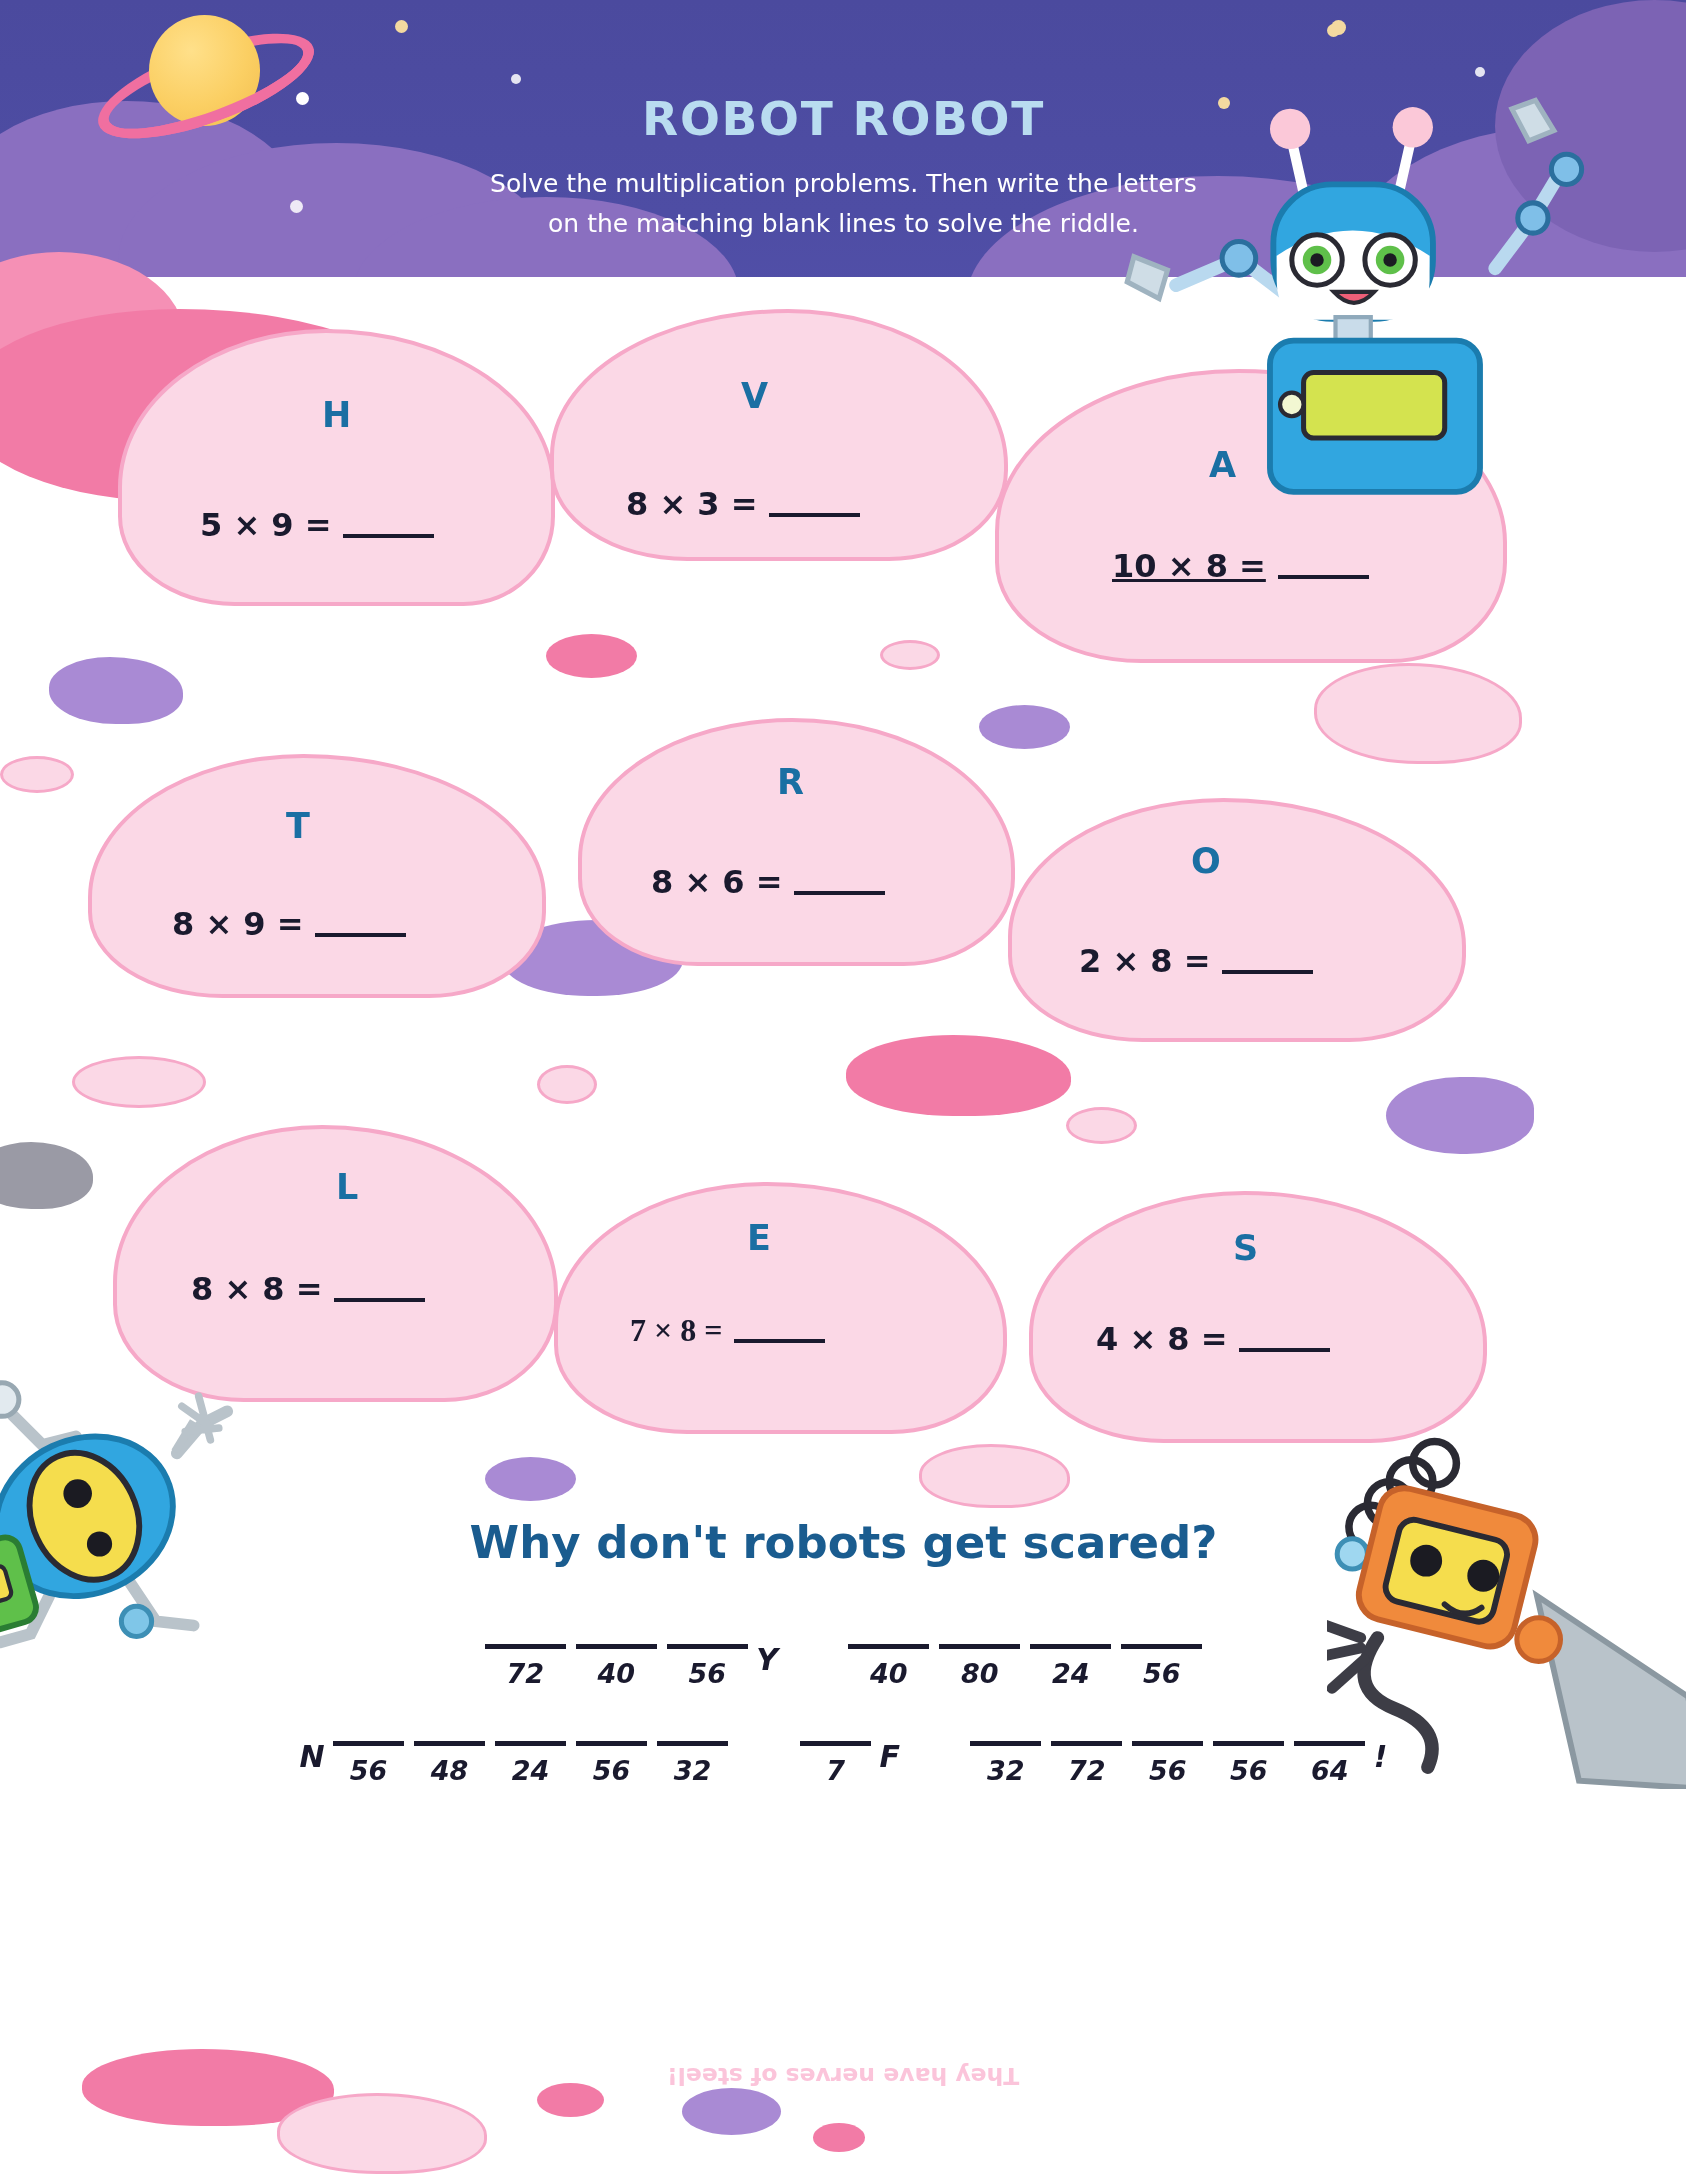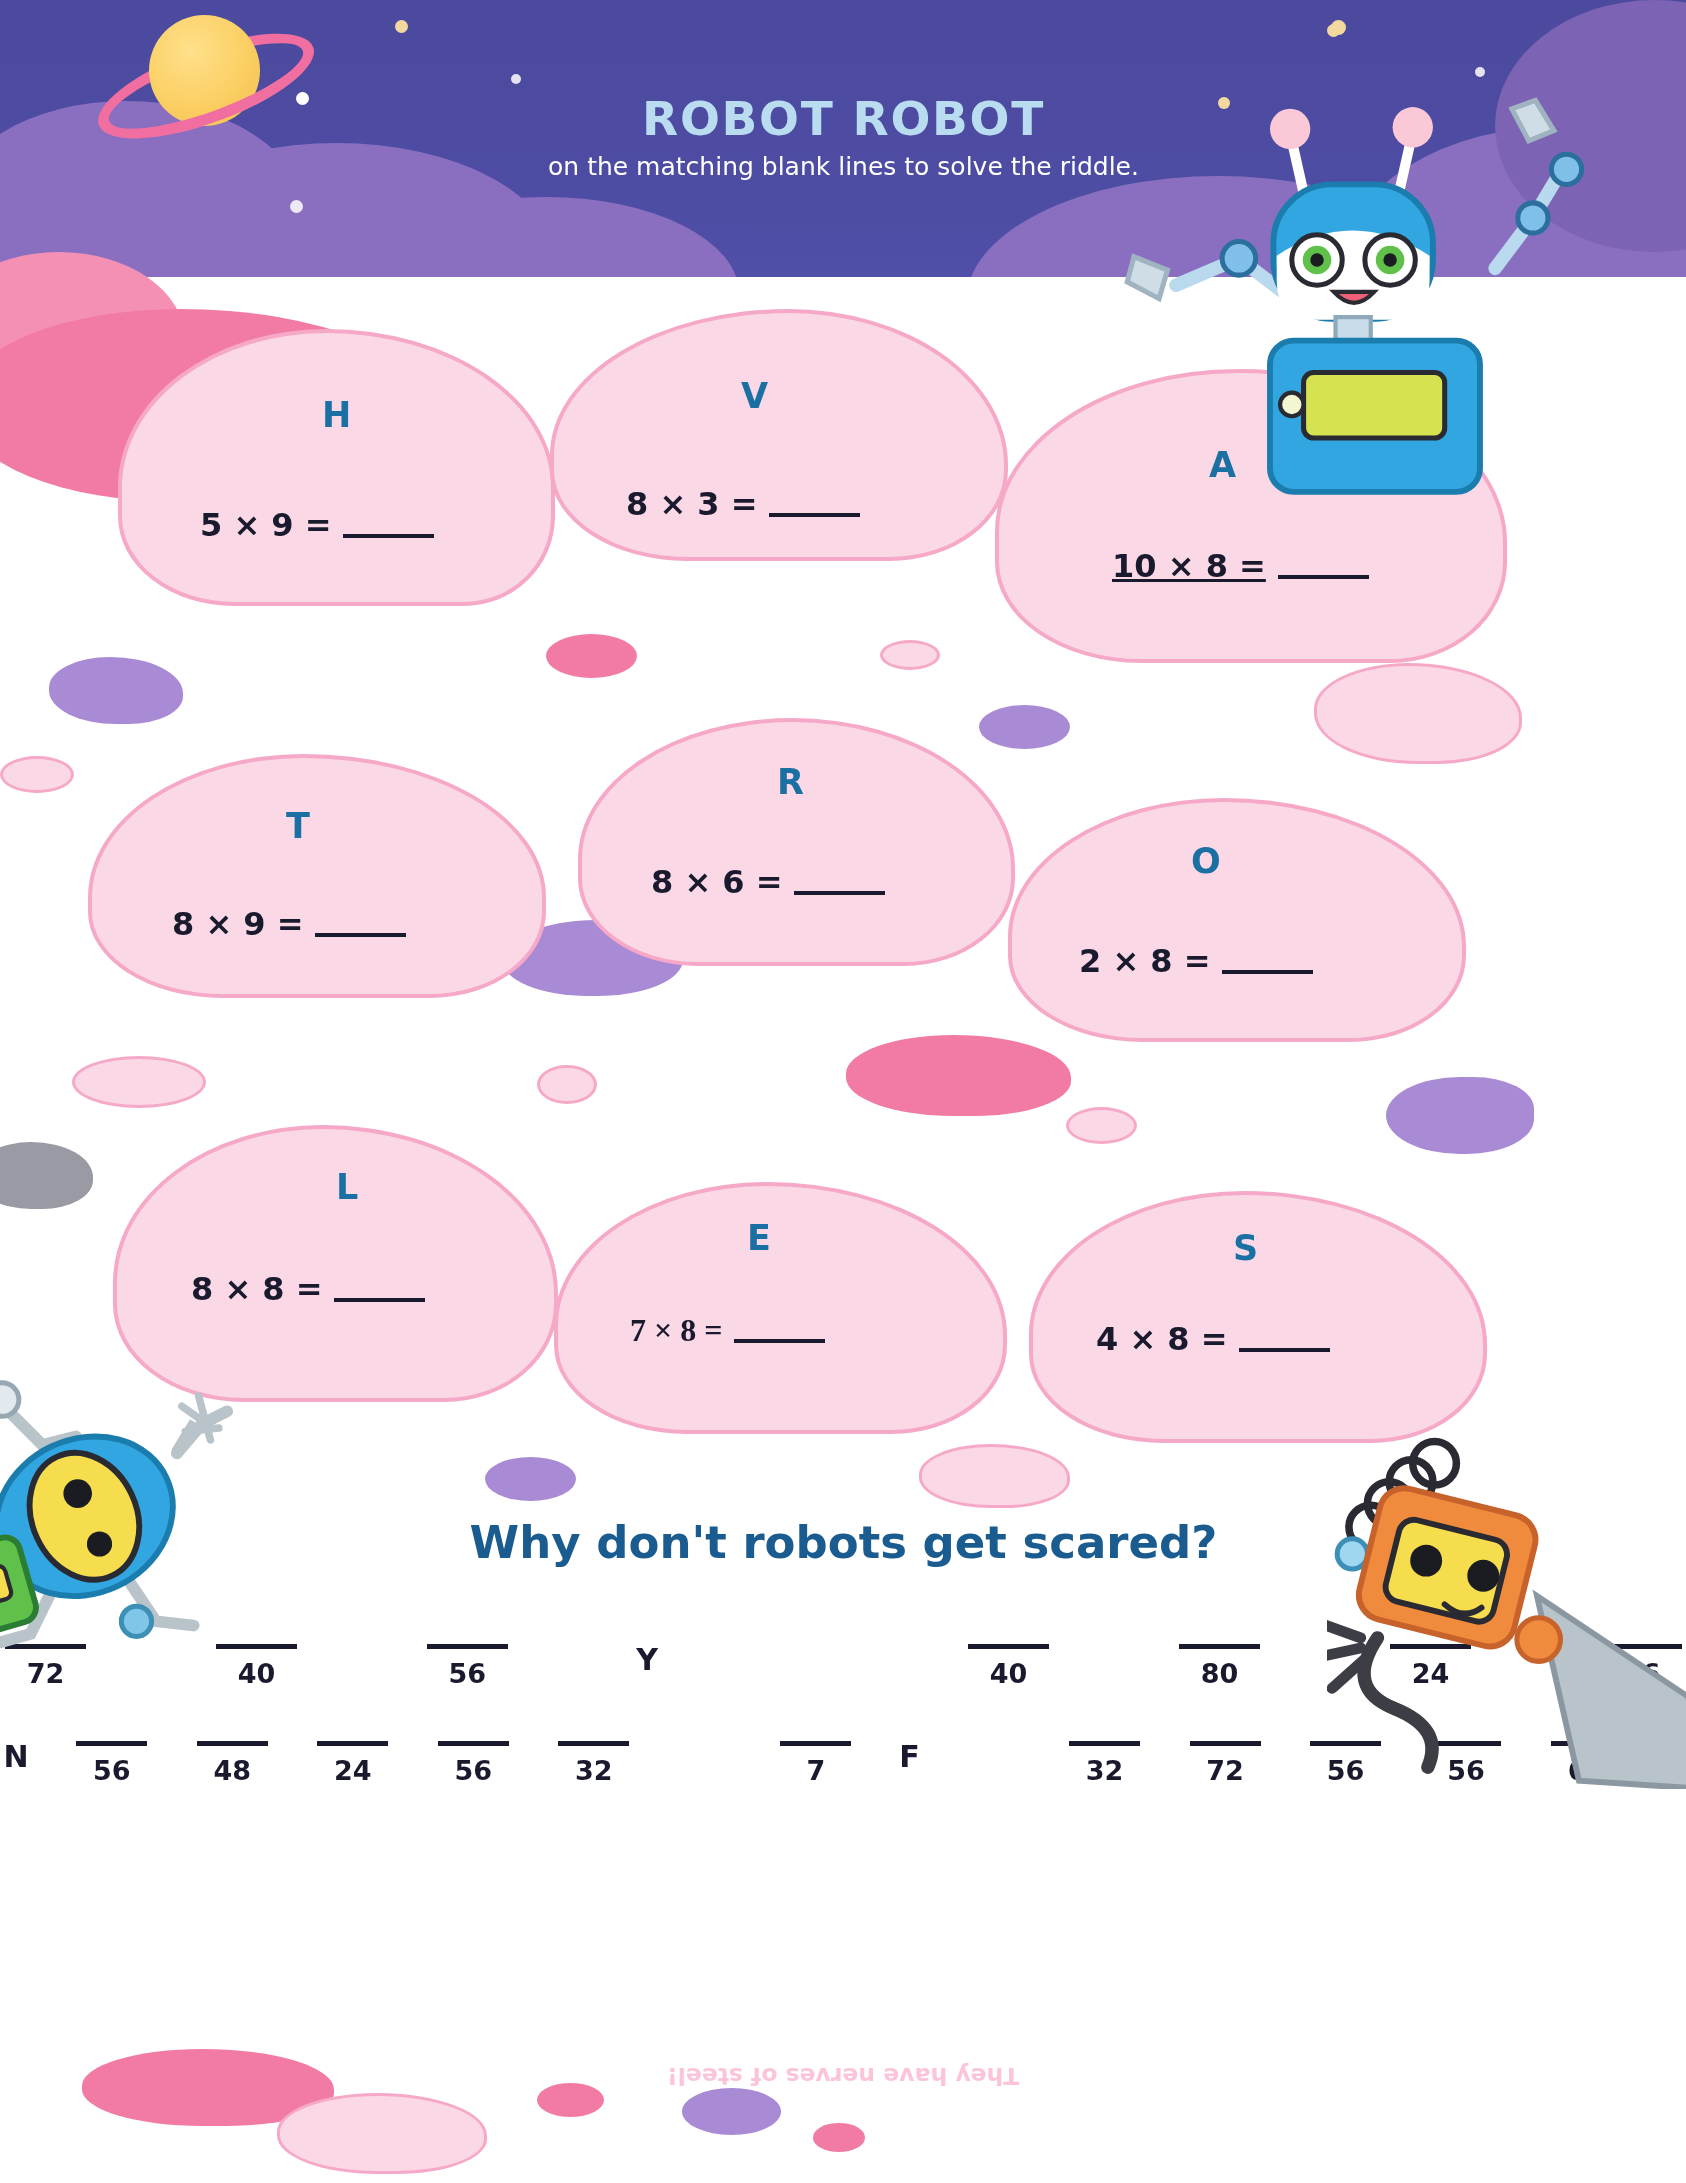--- a/index.html
+++ b/index.html
@@ -152,24 +152,25 @@
   }
 
   .answer-rows {
     position: absolute;
     left: 0; top: 1642px;
     width: 1687px;
     z-index: 12;
   }
   .answer-row {
     display: flex;
-    justify-content: space-between;
+    justify-content: center;
     align-items: flex-end;
     margin-bottom: 50px;
     gap: 0px;
+    font-style: italic;
   }
   .slot {
     width: 81px;
     margin: 0 5px;
     text-align: center;
   }
   .slot .line {
     height: 0;
     border-bottom: 5px solid #1a1a2e;
     margin-bottom: 8.4px;
@@ -234,20 +235,21 @@
   <div class="planet"></div>
   <div class="planet-ring front"></div>
 </div>
 
 <div class="ground"></div>
 <div class="pink-band2"></div>
 <div class="pink-band"></div>
 
 <div class="header-text">
   <div class="title">ROBOT ROBOT</div>
+  <div class="subtitle">Solve the multiplication problems. Then write the letters</div>
   <div class="subtitle" style="margin-top:2px;">on the matching blank lines to solve the riddle.</div>
 </div>
 
 <div class="pebble purple" style="left:49px; top:657px; width:134px; height:67px; border-radius:50% 60% 45% 55%;"></div>
 <div class="pebble pink" style="left:0px; top:756px; width:74px; height:37px; border-radius:50%;"></div>
 <div class="pebble deep" style="left:546px; top:634px; width:91px; height:44px; border-radius:50%;"></div>
 <div class="pebble pink" style="left:880px; top:640px; width:60px; height:30px; border-radius:50%;"></div>
 <div class="pebble purple" style="left:979px; top:705px; width:91px; height:44px; border-radius:50%;"></div>
 <div class="pebble pink" style="left:1314px; top:663px; width:208px; height:101px; border-radius:50% 60% 45% 55%;"></div>
 <div class="pebble purple" style="left:502px; top:920px; width:181px; height:76px; border-radius:55% 45% 50% 50%;"></div>

